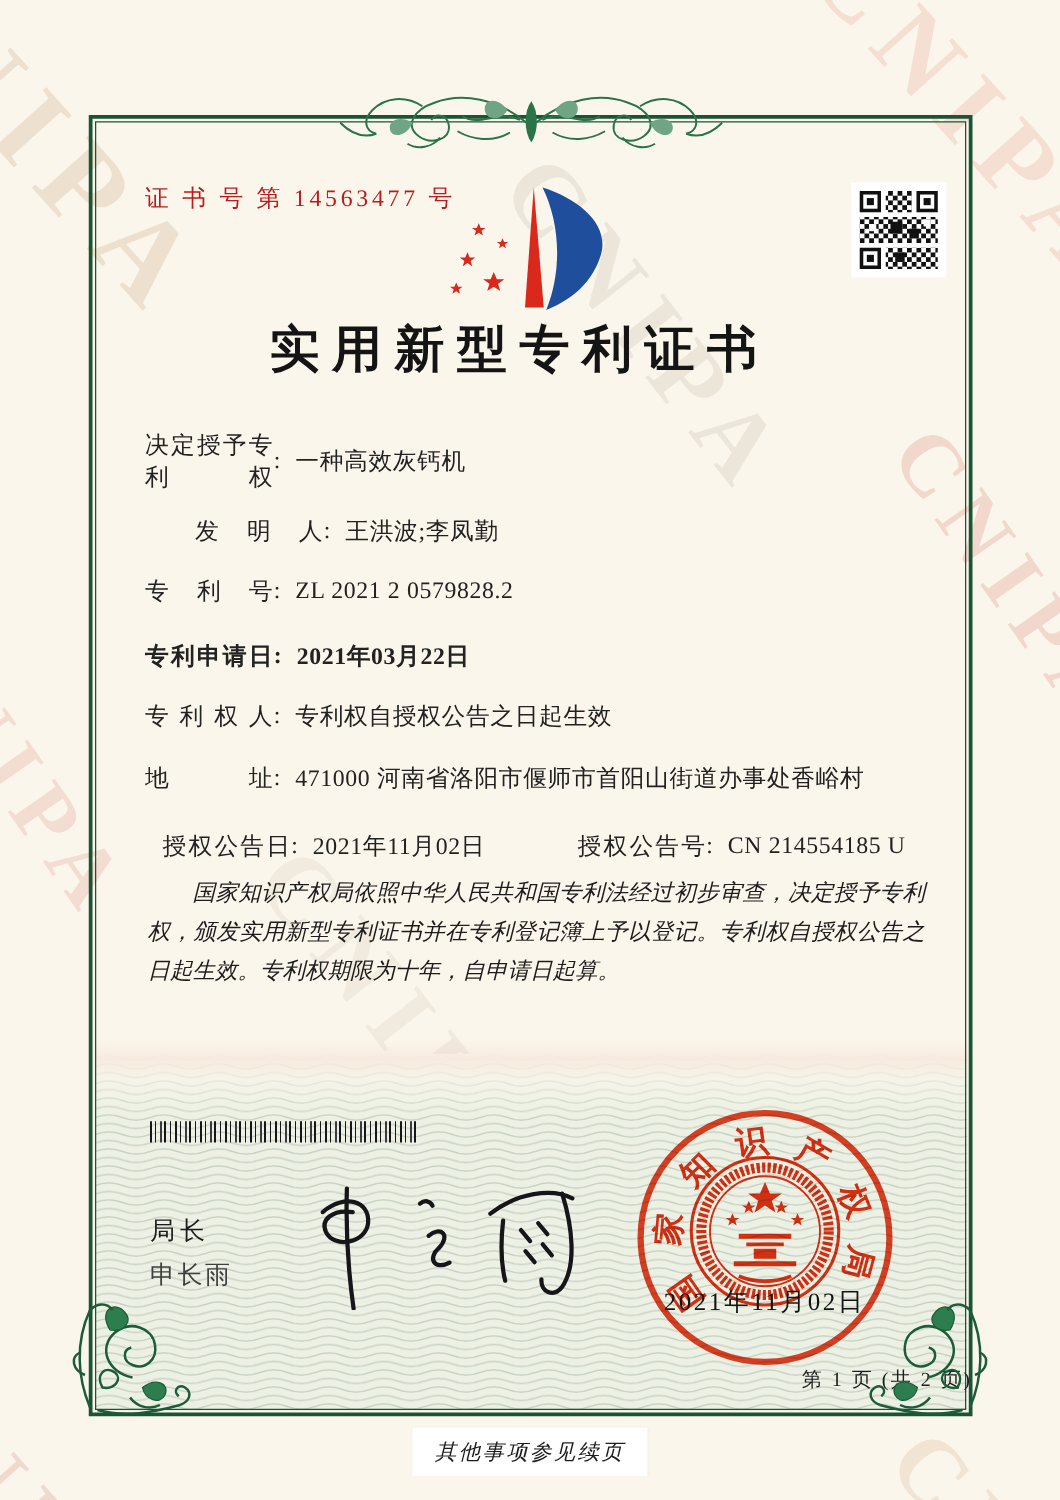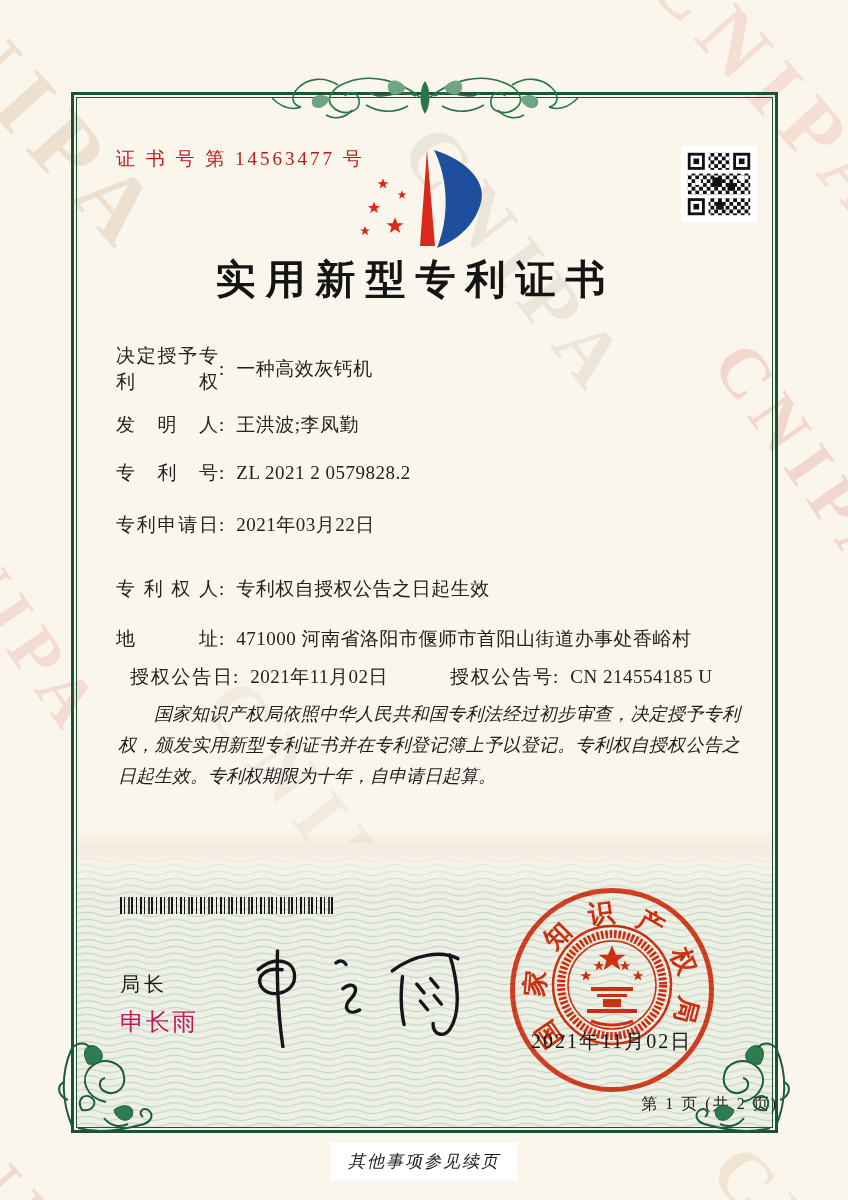--- a/index.html
+++ b/index.html
@@ -34,40 +34,40 @@
   .title { position:absolute; left:71px; top:252px; width:689px; text-align:center;
            font-size:40px; font-weight:bold; letter-spacing:10px; color:#141414; }
 
   
   .fields { position:absolute; left:116px; top:356px; width:600px; font-size:19px; }
   .frow { display:flex; align-items:center; height:26px; }
   .flabel { display:inline-block; width:102px; text-align:justify; text-align-last:justify; }
   .fcolon { display:inline-block; margin:0 2px 0 1px; }
   .fvalue { margin-left:10px; letter-spacing:0.5px; }
   .grant { position:absolute; left:116px; top:664px; width:620px; font-size:19px; height:26px; }
-  .grant .pair2 { position:absolute; left:334px; top:0; display:flex; align-items:center; }
+  .grant .pair2 { position:absolute; left:346px; top:0; display:flex; align-items:center; }
   .grant .pair1 { position:absolute; left:14px; top:0; display:flex; align-items:center; }
 
   
   .paras { position:absolute; left:118px; top:699px; width:622px;
            font-size:18px; line-height:31px; text-align:justify; font-style:italic; color:#1c1c1c;}
   .paras p { text-indent:2em; }
 
   
   .barcode { position:absolute; left:120px; top:897px; width:215px; height:17px;
     background:repeating-linear-gradient(90deg,
       #15151a 0 2px, transparent 2px 4px,
       #15151a 4px 5px, transparent 5px 8px,
       #3a3a40 8px 10px, transparent 10px 11px,
       #15151a 11px 13px, transparent 13px 16px,
       #15151a 16px 17px, transparent 17px 20px); }
 
   
   .signer-title { position:absolute; left:120px; top:971px; font-size:20px; letter-spacing:4px; color:#1c1c1c; }
-  .signer-name  { position:absolute; left:120px; top:1006px; font-size:24px; letter-spacing:2px; color:#be185d; }
+  .signer-name  { position:absolute; left:120px; top:1006px; font-size:20px; letter-spacing:2px; color:#404040; }
   .signature { position:absolute; left:245px; top:936px; width:235px; height:112px; }
 
   .seal { position:absolute; left:510px; top:888px; width:204px; height:204px;
           border:5px solid rgba(226,51,21,0.92); border-radius:50%;
           mix-blend-mode:multiply; }
   .seal-char { position:absolute; left:50%; top:50%; font-size:26px; font-weight:bold;
                color:#e23315; font-family:"Liberation Serif",serif; }
   .seal-emblem { position:absolute; left:33px; top:28px; }
   .seal-date { position:absolute; left:531px; top:1028px; font-size:20px; letter-spacing:2px;
                color:#141414; z-index:6; }
@@ -209,31 +209,31 @@
 </div>
 
 <div class="title">实用新型专利证书</div>
 
 <div class="fields">
   <div class="frow" style="margin-bottom:30px;">
     <span class="flabel">决定授予专利权</span>
       <span class="fcolon">:</span>
     <span class="fvalue">一种高效灰钙机</span>
   </div>
-  <div class="frow" style="margin-bottom:22px;">
+  <div class="frow" style="margin-bottom:22px;margin-left:40px;">
     <span class="flabel">发明人</span>
       <span class="fcolon">:</span>
     <span class="fvalue">王洪波;李凤勤</span>
   </div>
   <div class="frow" style="margin-bottom:26px;margin-top:22px;">
     <span class="flabel">专利号</span>
       <span class="fcolon">:</span>
     <span class="fvalue">ZL 2021 2 0579828.2</span>
   </div>
-  <div class="frow" style="margin-bottom:38px;">
+  <div class="frow" style="margin-bottom:22px;font-weight:bold;">
     <span class="flabel">专利申请日</span>
       <span class="fcolon">:</span>
     <span class="fvalue">2021年03月22日</span>
   </div>
   <div class="frow" style="margin-bottom:24px;">
     <span class="flabel">专利权人</span>
       <span class="fcolon">:</span>
     <span class="fvalue">专利权自授权公告之日起生效</span>
   </div>
   <div class="frow">

